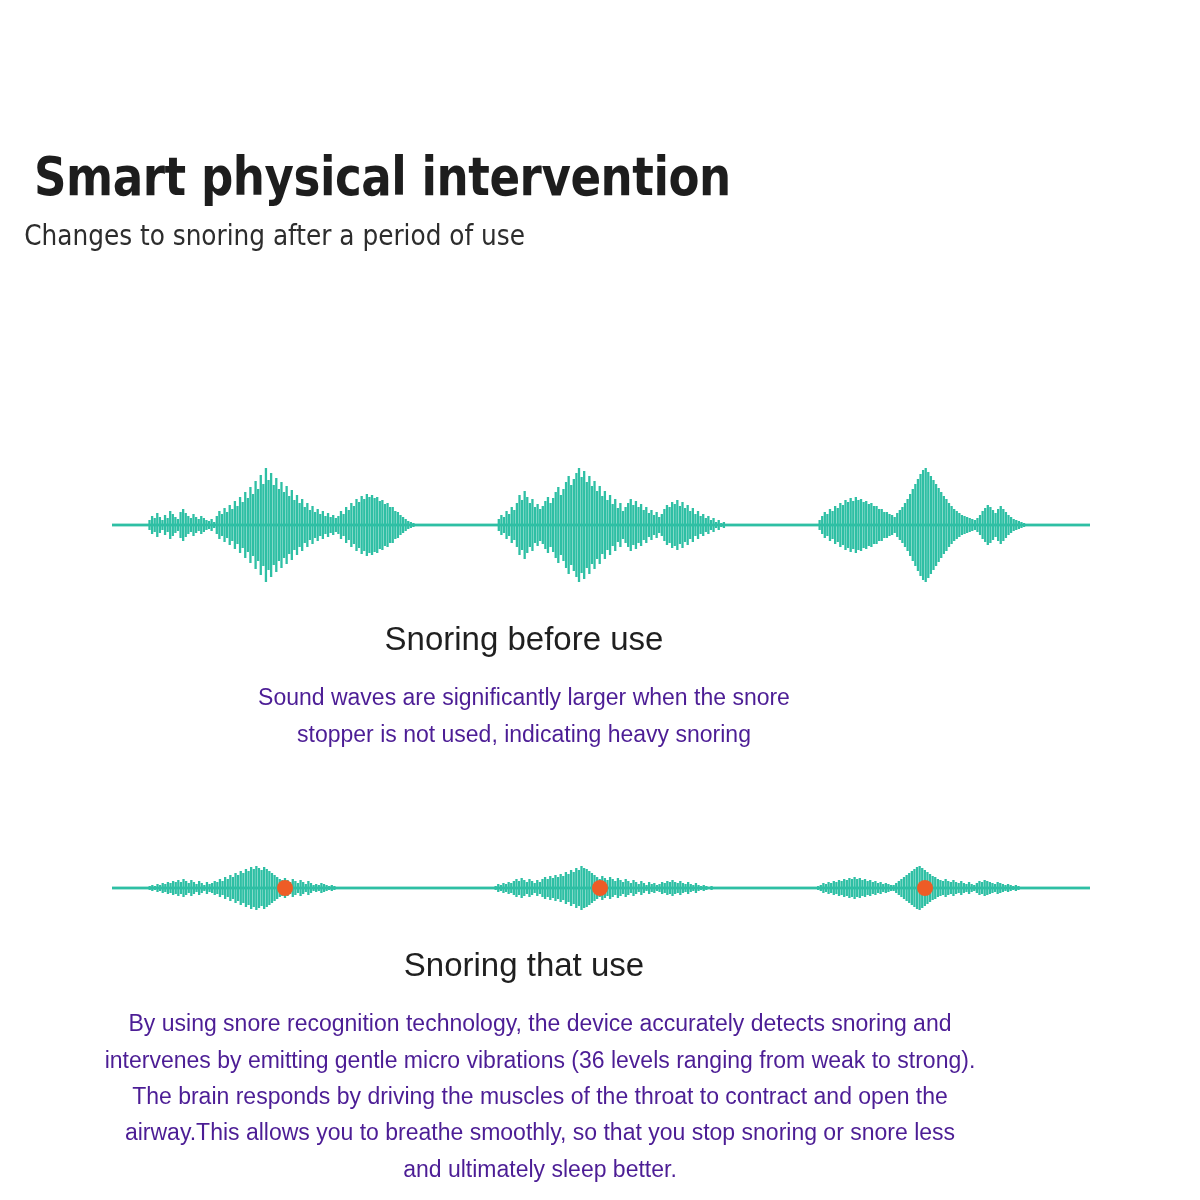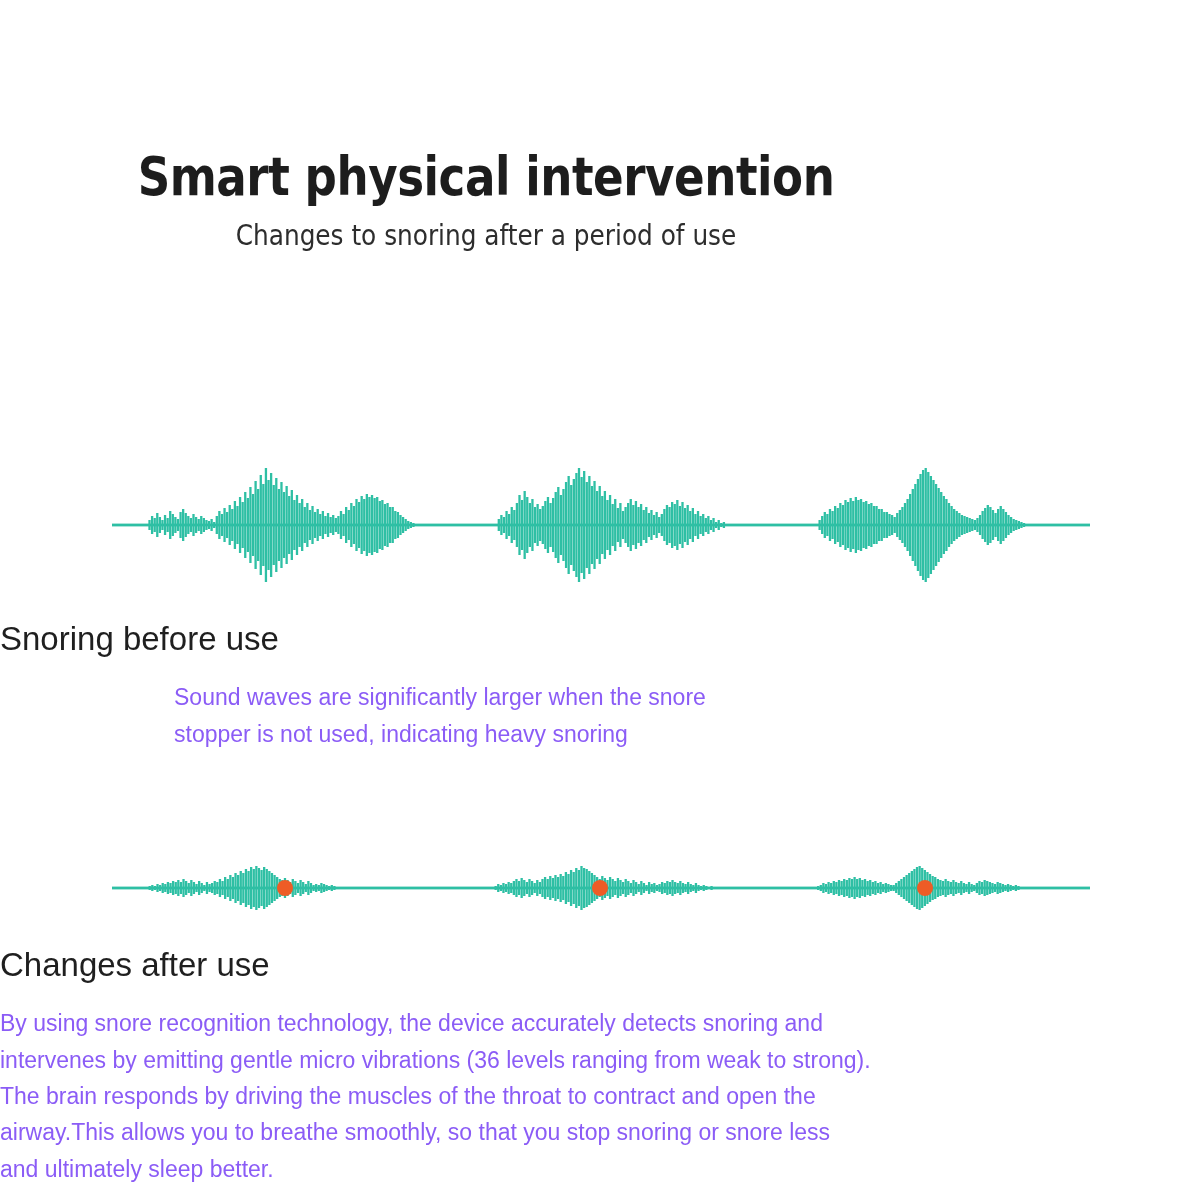--- a/index.html
+++ b/index.html
@@ -17,21 +17,21 @@
     font-family: "Liberation Sans", sans-serif;
     -webkit-font-smoothing: antialiased;
   }
 
   
   .header {
     position: absolute;
     left: 0;
     top: 148px;
     width: 972px;
-    text-align: center;
+    text-align: left;
   }
   .title {
     margin: 0;
     font-family: "DejaVu Sans Condensed", "Liberation Sans Narrow", "Liberation Sans", sans-serif;
     font-size: 54px;
     font-weight: 700;
     letter-spacing: -0.5px;
     color: #1d1d1d;
     line-height: 1.08;
     transform: scaleX(0.93);
@@ -57,39 +57,39 @@
   }
 
   #wave-before-block { top: 430px; height: 170px; }
   #wave-after-block  { top: 845px; height: 90px; }
 
   
   .caption-group {
     position: absolute;
     left: 0;
     width: 1048px;
-    text-align: left;
+    text-align: center;
   }
   #caption-before { top: 618px; }
   #caption-after  { top: 944px; }
 
   .section-heading {
     margin: 0;
     font-family: "Liberation Sans", sans-serif;
     font-size: 33px;
     font-weight: 400;
     color: #1f1f1f;
     line-height: 1.25;
   }
   .section-body {
     margin: 20px auto 0 auto;
     font-family: "Liberation Sans", sans-serif;
     font-size: 23px;
     font-weight: 400;
-    color: #8b5cf6;
+    color: #4c1d95;
     line-height: 1.58;
     white-space: pre-line;
   }
   #caption-before .section-body { width: 700px; }
   #caption-after  .section-body { width: 1080px; margin-top: 20px; }
 </style>
 </head>
 <body>
 
 <div id="page">
@@ -622,21 +622,21 @@
           <rect x="1014.72" y="40.00" width="2.30" height="6.00" fill="#2ebfa4"></rect>
           <rect x="1017.32" y="41.00" width="2.30" height="4.00" fill="#2ebfa4"></rect>
         </g>
         <circle cx="285" cy="43" r="8" fill="#ee5c26"></circle>
         <circle cx="600" cy="43" r="8" fill="#ee5c26"></circle>
         <circle cx="925" cy="43" r="8" fill="#ee5c26"></circle>
       </svg>
   </div>
 
   <div class="caption-group" id="caption-after">
-    <h2 class="section-heading">Changes after use</h2>
+    <h2 class="section-heading">Snoring that use</h2>
     <p class="section-body">By using snore recognition technology, the device accurately detects snoring and
 intervenes by emitting gentle micro vibrations (36 levels ranging from weak to strong).
 The brain responds by driving the muscles of the throat to contract and open the
 airway.This allows you to breathe smoothly, so that you stop snoring or snore less
 and ultimately sleep better.</p>
   </div>
 
 </div>
 
 </body></html>

